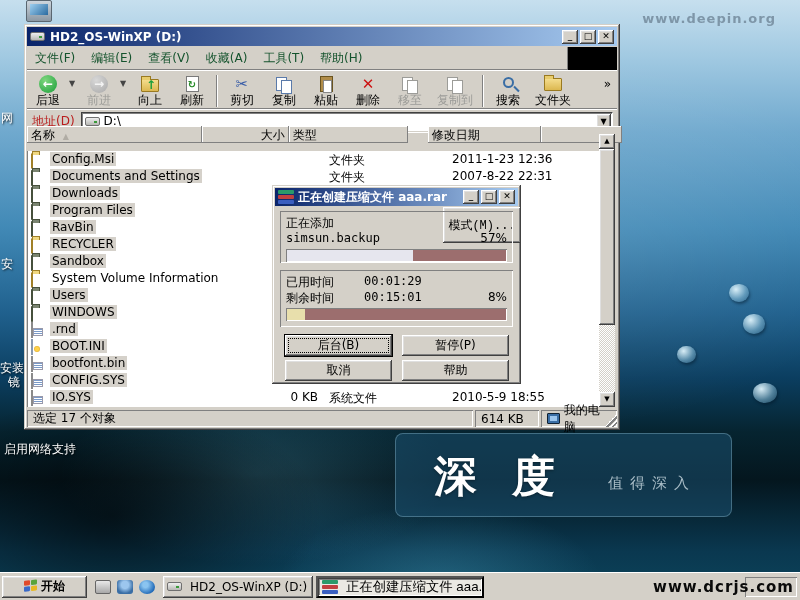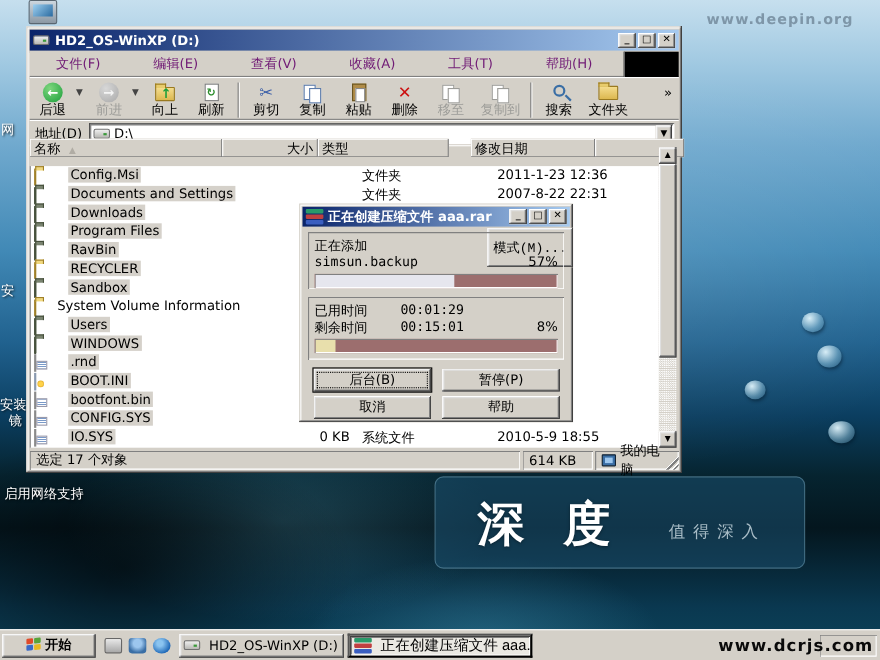--- a/index.html
+++ b/index.html
@@ -33,21 +33,21 @@
     display:flex; align-items:center; padding:0 3px; }
   .capbtn { width:16px; height:14px; margin-left:2px; font-size:9px; font-weight:bold; line-height:12px; text-align:center; color:#000;
     background:#d4d0c8; box-shadow:inset -1px -1px 0 #404040, inset 1px 1px 0 #fff, inset -2px -2px 0 #808080, inset 2px 2px 0 #dfdfdf; }
 
   
   #explorer { position:absolute; left:24px; top:24px; width:596px; height:406px; background:#d4d0c8;
     box-shadow:inset -1px -1px 0 #404040, inset 1px 1px 0 #d4d0c8, inset -2px -2px 0 #808080, inset 2px 2px 0 #fff; }
   #explorer .titlebar { position:absolute; left:3px; top:3px; right:3px; height:19px; font-size:12px; }
   #exp-menubar { position:absolute; left:3px; top:23px; right:3px; height:23px; display:flex; align-items:center;
     border-bottom:1px solid #808080; box-shadow:0 1px 0 #fff; }
-  .menu-item { padding:3px 24px; color:#701a75; }
+  .menu-item { padding:3px 8px; color:#14532d; }
   #logo-box { position:absolute; right:3px; top:23px; width:50px; height:23px; background:#000; border-left:1px solid #808080; }
   #exp-toolbar { position:absolute; left:3px; top:47px; right:3px; height:38px; display:flex; align-items:flex-start;
     border-bottom:1px solid #808080; box-shadow:0 1px 0 #fff; padding-top:2px; }
   .titem { width:42px; text-align:center; padding-top:1px; }
   .titem .tlabel { font-size:12px; color:#000; line-height:13px; }
   .titem.disabled .tlabel { color:#9c9c98; }
   .ticon { height:20px; display:flex; align-items:center; justify-content:center; }
   .circle-ico { width:18px; height:18px; border-radius:50%; color:#fff; font-size:12px; line-height:18px; text-align:center; font-weight:bold; }
   .back-c { background:radial-gradient(circle at 35% 30%,#7ed67e,#1a9e3a); }
   .fwd-c { background:radial-gradient(circle at 35% 30%,#d8d8d8,#a8a8a8); color:#f4f4f4; }
@@ -64,21 +64,21 @@
   .copyto-ico::before, .copyto-ico::after { border-color:#9c9c98; }
   .paste-ico { width:13px; height:16px; background:#b08c48; border:1px solid #6a5420; position:relative; }
   .paste-ico::after { content:""; position:absolute; left:2px; top:3px; width:7px; height:11px; background:#fff; border:1px solid #888; }
   .del-ico { color:#cc1111; font-size:15px; font-weight:bold; }
   .search-ico { width:11px; height:11px; border:2px solid #3a6ea5; border-radius:50%; position:relative; margin-top:-3px; }
   .search-ico::after { content:""; position:absolute; left:8px; top:9px; width:7px; height:2px; background:#3a6ea5; transform:rotate(45deg); }
   .chevron { margin-left:auto; padding:4px 6px 0 0; color:#000; font-size:12px; }
 
   #exp-addrbar { position:absolute; left:3px; top:86px; right:3px; height:23px; display:flex; align-items:center;
     border-bottom:1px solid #fff; }
-  #addr-label { padding:0 6px 0 5px; color:#000000; }
+  #addr-label { padding:0 6px 0 5px; color:#b91c1c; }
   #addr-combo { flex:1; height:19px; margin-right:4px; background:#fff; border:1px solid; border-color:#404040 #fff #fff #404040;
     box-shadow:inset 1px 1px 0 #808080; display:flex; align-items:center; padding-left:3px; position:relative; }
   .drive-ico { width:15px; height:9px; background:linear-gradient(#efefef,#b8b8b4); border:1px solid #707070; border-radius:2px; position:relative; margin-right:4px; }
   .drive-ico::after { content:""; position:absolute; right:2px; top:3px; width:3px; height:2px; background:#3a9a3a; }
   #addr-drop { position:absolute; right:1px; top:1px; bottom:1px; width:15px; font-size:8px; line-height:16px; text-align:center; }
 
   
   #headers { position:absolute; left:3px; top:102px; width:595px; height:17px; display:flex; }
   .hcol { height:17px; background:#d4d0c8; border:none; text-align:left; padding:1px 4px; font-size:12px;
     box-shadow:inset -1px -1px 0 #808080, inset 1px 1px 0 #fff; position:relative; color:#000; }
@@ -92,21 +92,21 @@
   .fold.yellow::before { background:#f0d880; border-color:#a08028; }
   .fold.dark { background:linear-gradient(#8a927e,#5c665245); background-color:#6e7864; border:1px solid #46503c; }
   .fold.dark::before { background:#7a8470; border-color:#46503c; }
   .sysdoc { width:12px; height:14px; background:#fff; border:1px solid #8a8a8a; position:relative; }
   .sysdoc::after { content:""; position:absolute; left:1px; bottom:1px; width:8px; height:6px;
     background:repeating-linear-gradient(180deg,#7a9ac8 0 1px,#fff 1px 2px); border:1px solid #99a; }
   .bootdoc { width:12px; height:14px; background:#f8fbff; border:1px solid #8a9ab0; position:relative; }
   .bootdoc::after { content:""; position:absolute; left:2px; bottom:2px; width:6px; height:6px; border-radius:50%;
     background:radial-gradient(circle,#ffd24a 40%,#c89018); }
   .fname { position:absolute; left:22px; top:1px; padding:0 2px; color:#000; white-space:nowrap; }
-  .fname.sel { background:#d5d1ca;margin-left:12px; }
+  .fname.sel { background:#d5d1ca; }
   .fsize { position:absolute; left:204px; width:90px; top:1px; text-align:right; padding-right:4px; color:#000; }
   .fsize.size-pad { padding-right:27px; }
   .ftype { position:absolute; left:301px; top:1px; color:#000; }
   .fdate { position:absolute; left:424px; top:1px; color:#000; }
 
   
   #vscroll { position:absolute; right:5px; top:110px; width:16px; height:273px;
     background:repeating-conic-gradient(#fff 0 25%, #d4d0c8 0 50%) 0 0/2px 2px; }
   .sbtn { position:absolute; left:0; width:16px; height:15px; font-size:7px; text-align:center; line-height:14px; color:#000; }
   #vthumb { position:absolute; left:0; top:15px; width:16px; height:176px; }

